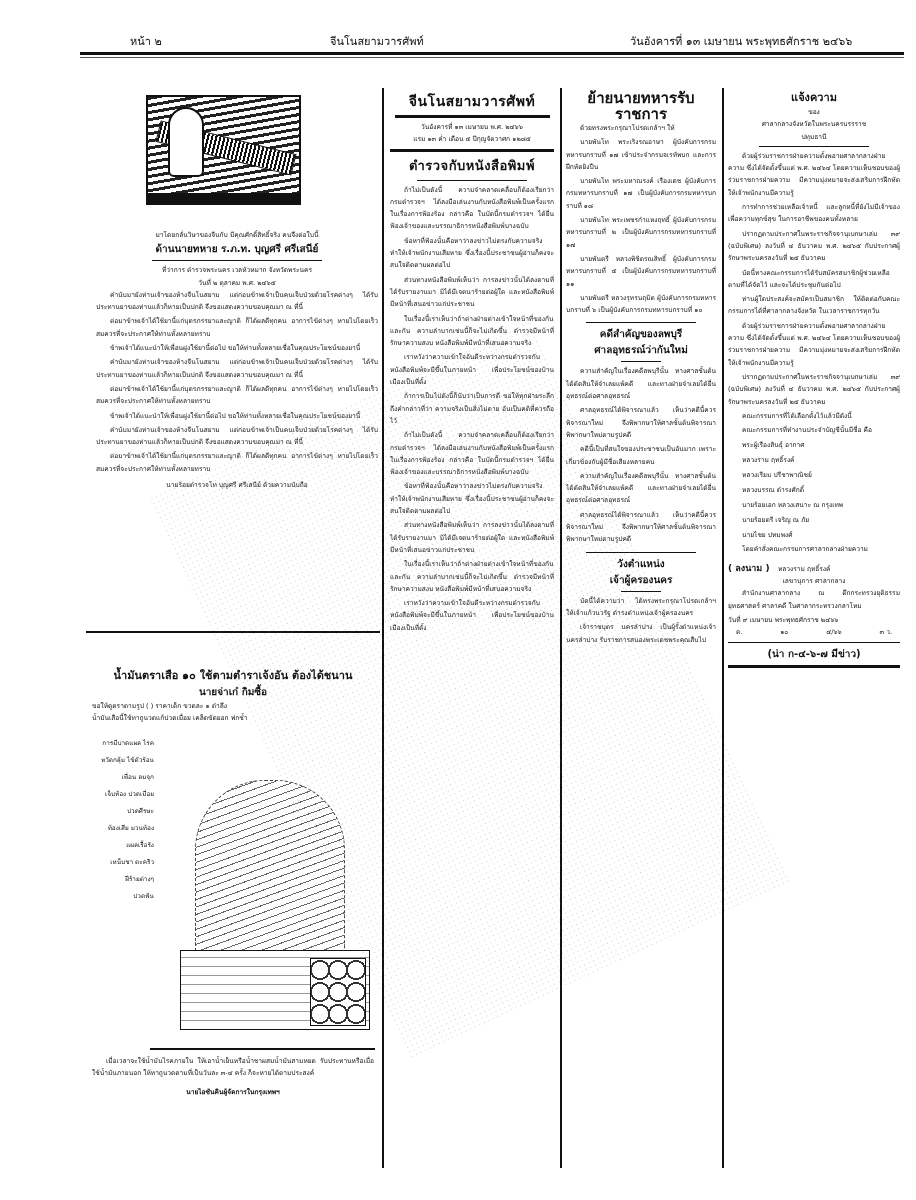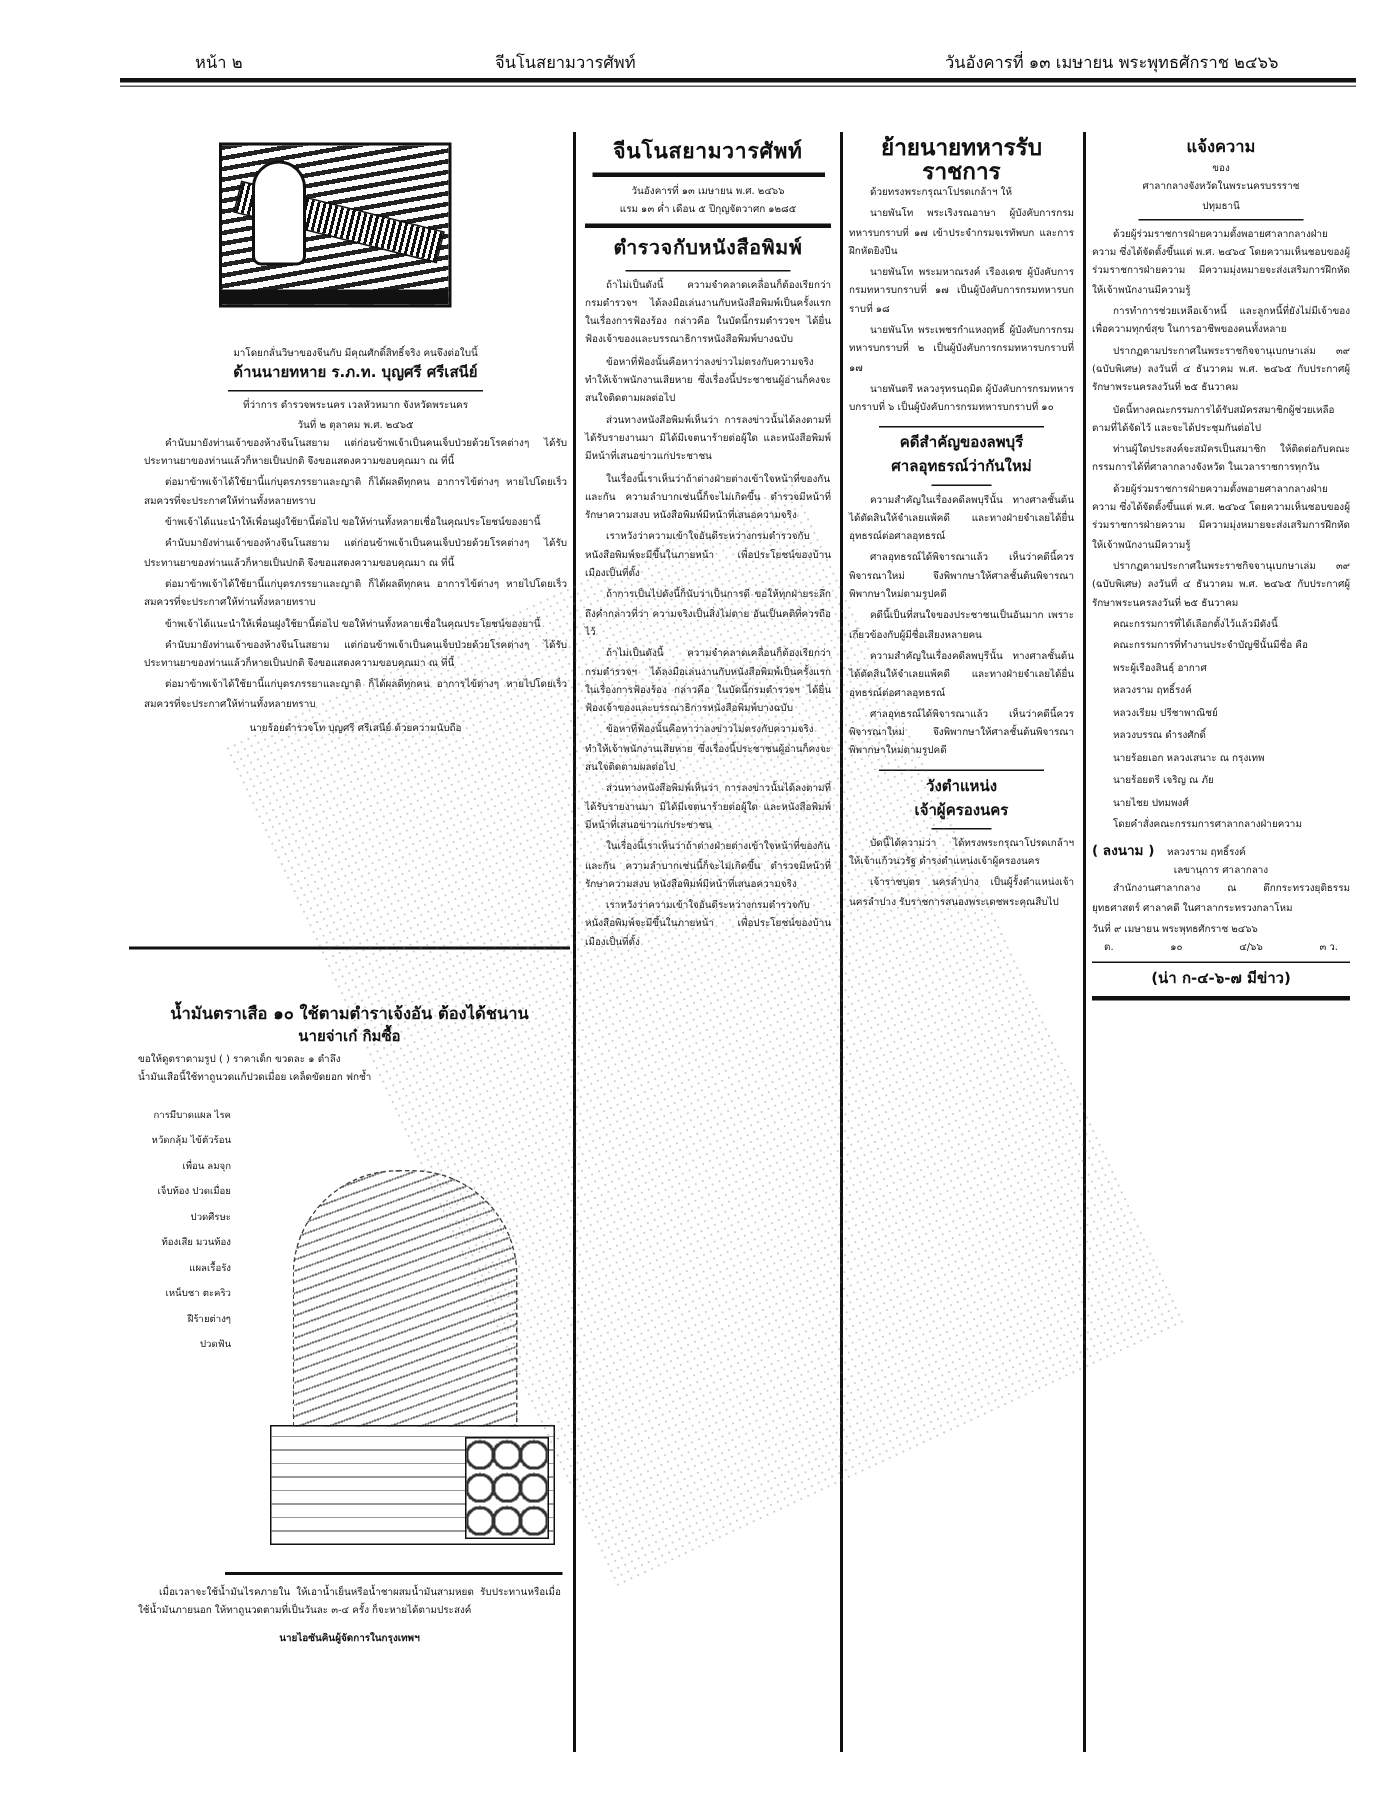--- a/index.html
+++ b/index.html
@@ -141,20 +141,21 @@
     <p>ในเรื่องนี้เราเห็นว่าถ้าต่างฝ่ายต่างเข้าใจหน้าที่ของกันและกัน ความลำบากเช่นนี้ก็จะไม่เกิดขึ้น ตำรวจมีหน้าที่รักษาความสงบ หนังสือพิมพ์มีหน้าที่เสนอความจริง</p>
     <p>เราหวังว่าความเข้าใจอันดีระหว่างกรมตำรวจกับหนังสือพิมพ์จะมีขึ้นในภายหน้า เพื่อประโยชน์ของบ้านเมืองเป็นที่ตั้ง</p>
   </div>
 
   <div class="col" style="left:566px; top:90px; width:150px;">
     <div class="subhead" style="font-size:15px;">ย้ายนายทหารรับราชการ</div>
     <p>ด้วยทรงพระกรุณาโปรดเกล้าฯ ให้</p>
     <p>นายพันโท พระเริงรณอาษา ผู้บังคับการกรมทหารบกราบที่ ๑๗ เข้าประจำกรมจเรทัพบก และการฝึกหัดยิงปืน</p>
     <p>นายพันโท พระมหาณรงค์ เรืองเดช ผู้บังคับการกรมทหารบกราบที่ ๑๗ เป็นผู้บังคับการกรมทหารบกราบที่ ๑๘</p>
     <p>นายพันโท พระเพชรกำแหงฤทธิ์ ผู้บังคับการกรมทหารบกราบที่ ๒ เป็นผู้บังคับการกรมทหารบกราบที่ ๑๗</p>
+    <p>นายพันตรี หลวงพิชิตรณสิทธิ์ ผู้บังคับการกรมทหารบกราบที่ ๕ เป็นผู้บังคับการกรมทหารบกราบที่ ๑๑</p>
     <p>นายพันตรี หลวงรุทรนฤมิต ผู้บังคับการกรมทหารบกราบที่ ๖ เป็นผู้บังคับการกรมทหารบกราบที่ ๑๐</p>
 
     <div class="hr" style="width:110px; margin-top:6px;"></div>
     <div class="subhead">คดีสำคัญของลพบุรี</div>
     <div class="subhead">ศาลอุทธรณ์ว่ากันใหม่</div>
     <div class="hr" style="width:40px;"></div>
     <p>ความสำคัญในเรื่องคดีลพบุรีนั้น ทางศาลชั้นต้นได้ตัดสินให้จำเลยแพ้คดี และทางฝ่ายจำเลยได้ยื่นอุทธรณ์ต่อศาลอุทธรณ์</p>
     <p>ศาลอุทธรณ์ได้พิจารณาแล้ว เห็นว่าคดีนี้ควรพิจารณาใหม่ จึงพิพากษาให้ศาลชั้นต้นพิจารณาพิพากษาใหม่ตามรูปคดี</p>
     <p>คดีนี้เป็นที่สนใจของประชาชนเป็นอันมาก เพราะเกี่ยวข้องกับผู้มีชื่อเสียงหลายคน</p>
     <p>ความสำคัญในเรื่องคดีลพบุรีนั้น ทางศาลชั้นต้นได้ตัดสินให้จำเลยแพ้คดี และทางฝ่ายจำเลยได้ยื่นอุทธรณ์ต่อศาลอุทธรณ์</p>

